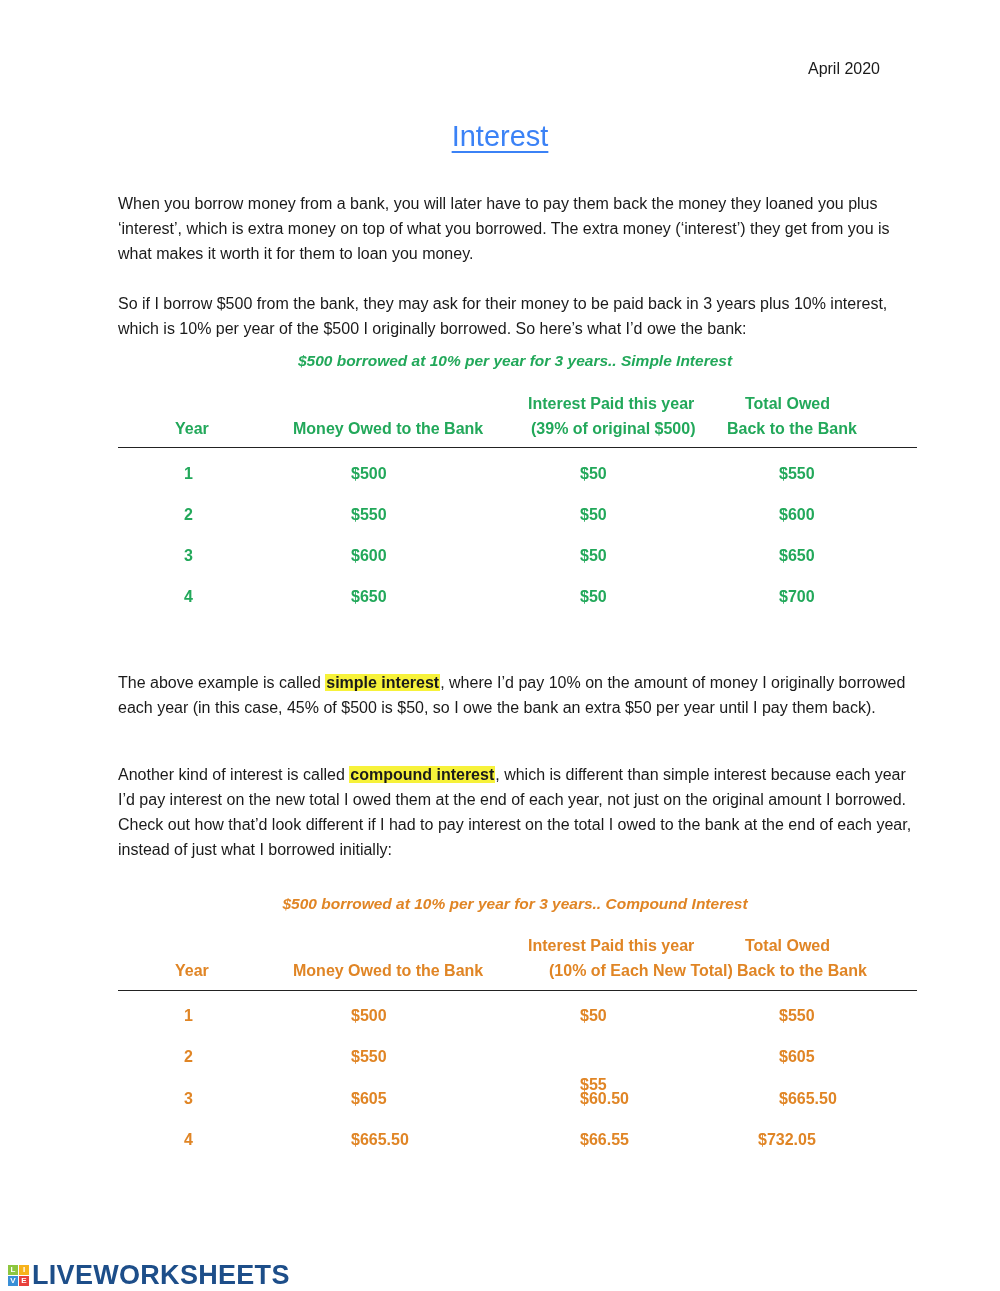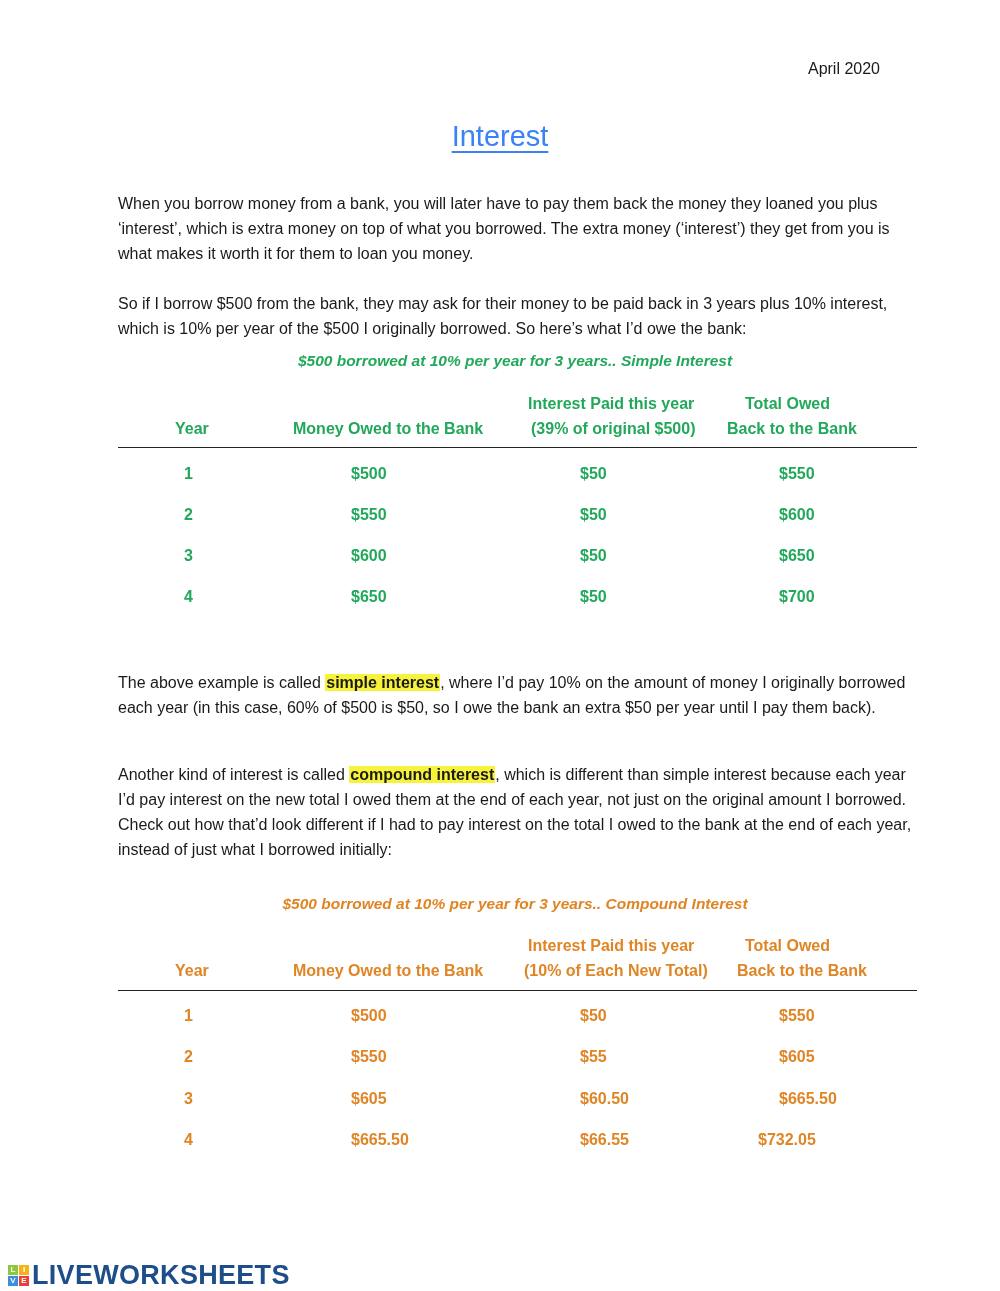--- a/index.html
+++ b/index.html
@@ -97,47 +97,47 @@
       <span class="td" style="left:661px;">$650</span>
     </div>
     <div class="trow" style="top:197px;">
       <span class="td" style="left:66px;">4</span>
       <span class="td" style="left:233px;">$650</span>
       <span class="td" style="left:462px;">$50</span>
       <span class="td" style="left:661px;">$700</span>
     </div>
   </div>
 
-  <p class="para" style="top:670px;"><span>The above example is called </span><span class="hl">simple interest</span><span>, where I’d pay 10% on the amount of money I originally borrowed each year (in this case, 60% of $500 is $50, so I owe the bank an extra $50 per year until I pay them back).</span></p>
+  <p class="para" style="top:670px;"><span>The above example is called </span><span class="hl">simple interest</span><span>, where I’d pay 10% on the amount of money I originally borrowed each year (in this case, 45% of $500 is $50, so I owe the bank an extra $50 per year until I pay them back).</span></p>
 
   <p class="para" style="top:762px;"><span>Another kind of interest is called </span><span class="hl">compound interest</span><span>, which is different than simple interest because each year I’d pay interest on the new total I owed them at the end of each year, not just on the original amount I borrowed.  Check out how that’d look different if I had to pay interest on the total I owed to the bank at the end of each year, instead of just what I borrowed initially:</span></p>
 
   <div class="caption orange" style="top:895px;">$500 borrowed at 10% per year for 3 years.. Compound Interest</div>
 
   <div class="table orange" style="top:933px;">
     <div class="thead">
       <div class="th" style="left:57px; top:25px;">Year</div>
       <div class="th" style="left:175px; top:25px;">Money Owed to the Bank</div>
       <div class="th" style="left:410px; top:0;">Interest Paid this year</div>
-      <div class="th" style="left:406px; top:25px;">(10% of Each New Total)</div>
+      <div class="th" style="left:431px; top:25px;">(10% of Each New Total)</div>
       <div class="th" style="left:627px; top:0;">Total Owed</div>
       <div class="th" style="left:619px; top:25px;">Back to the Bank</div>
     </div>
     <div class="rule" style="top:57px;"></div>
 
     <div class="trow" style="top:74px;">
       <span class="td" style="left:66px;">1</span>
       <span class="td" style="left:233px;">$500</span>
       <span class="td" style="left:462px;">$50</span>
       <span class="td" style="left:661px;">$550</span>
     </div>
     <div class="trow" style="top:115px;">
       <span class="td" style="left:66px;">2</span>
       <span class="td" style="left:233px;">$550</span>
-      <span class="td" style="left:462px;">$55</span>
+      <span class="td" style="left:462px;margin-top:28px;">$55</span>
       <span class="td" style="left:661px;">$605</span>
     </div>
     <div class="trow" style="top:157px;">
       <span class="td" style="left:66px;">3</span>
       <span class="td" style="left:233px;">$605</span>
       <span class="td" style="left:462px;">$60.50</span>
       <span class="td" style="left:661px;">$665.50</span>
     </div>
     <div class="trow" style="top:198px;">
       <span class="td" style="left:66px;">4</span>

